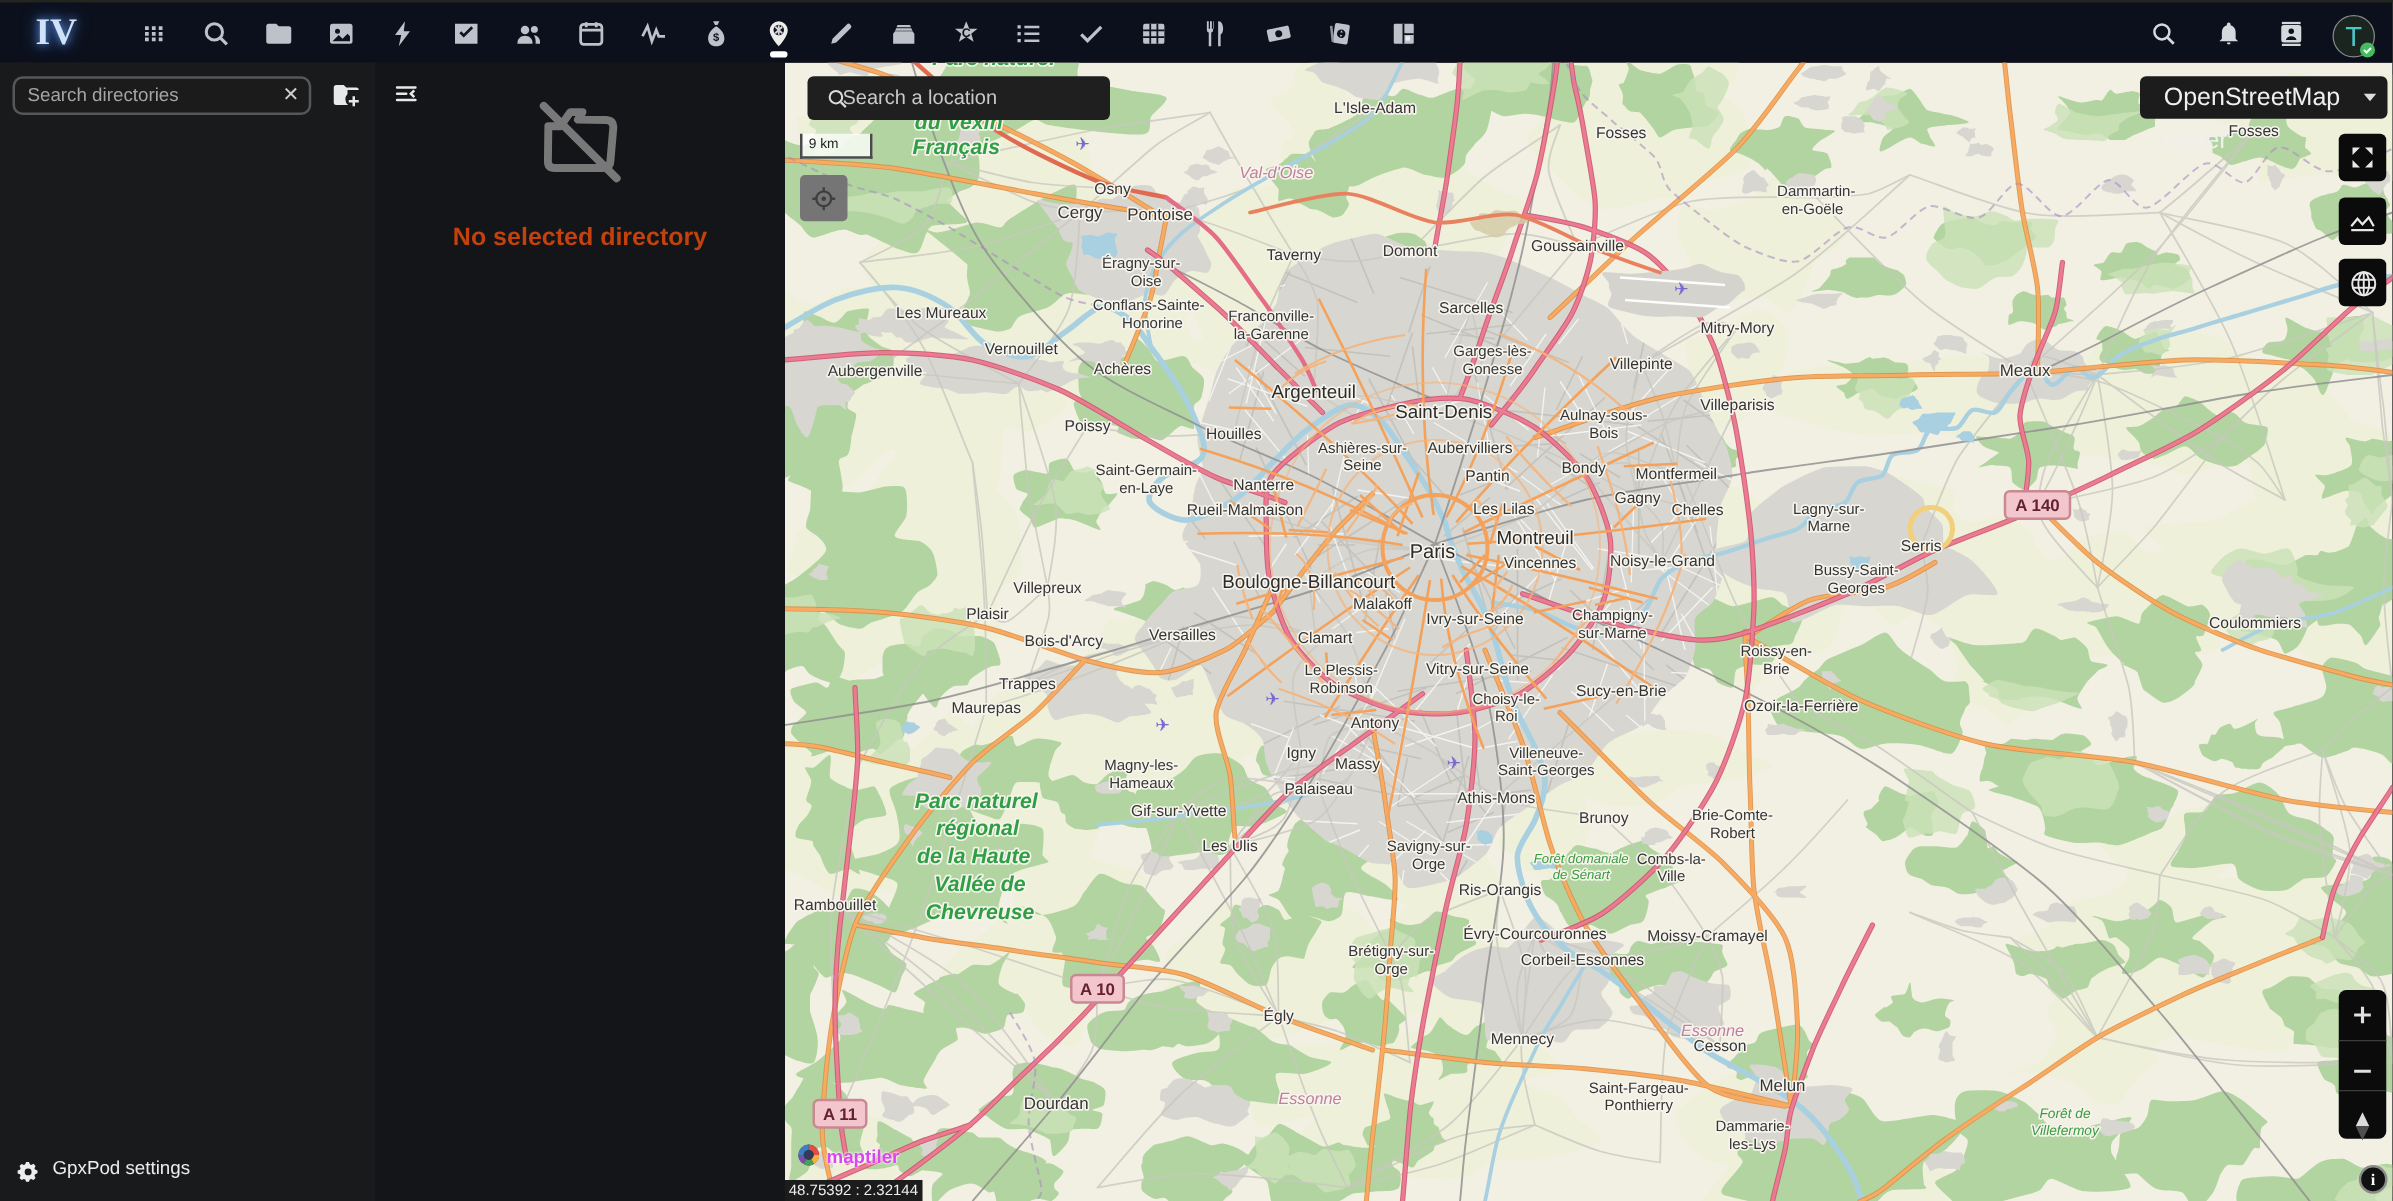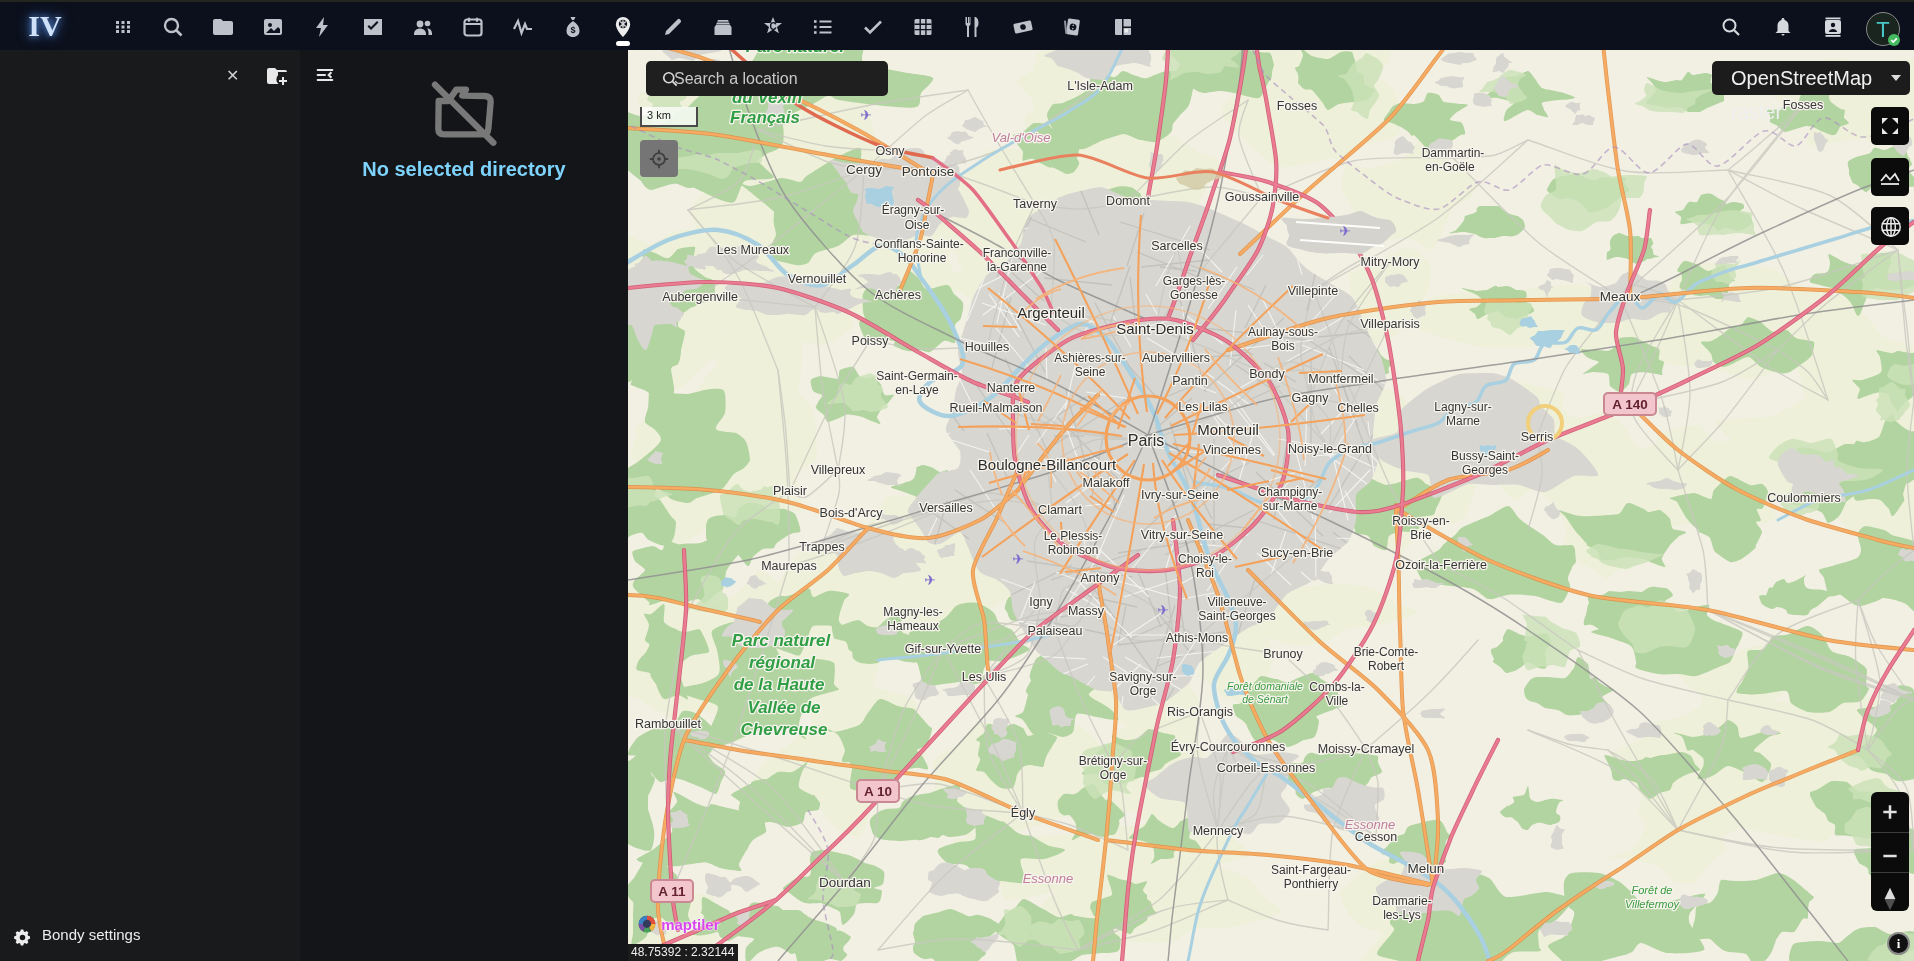--- a/index.html
+++ b/index.html
@@ -15,21 +15,21 @@
 #sidebar { position:absolute; left:0; top:50px; width:300px; height:911px; background:#191a1c; }
 #searchdir { position:absolute; left:10px; top:11px; width:239px; height:31px; background:#1b1b1b; border:2px solid #575757; border-radius:8px; color:#a5a5a5; font-size:15px; padding-left:10px; line-height:27px; }
 #sx { position:absolute; left:226px; top:16px; color:#cfcfcf; font-size:16px; }
 #folderplus { position:absolute; left:265px; top:14px; }
 #gear { position:absolute; left:13px; top:878px; }
 #settingstxt { position:absolute; left:42px; top:876px; color:#ededed; font-size:15px; }
 #panel2 { position:absolute; left:300px; top:50px; width:328px; height:911px; background:#141518; }
 #collapse { position:absolute; left:14px; top:14px; }
 #nodir { position:absolute; left:0; top:0; width:328px; text-align:center; }
 #nodirico { margin:24px auto 0; width:80px; height:80px; }
-#nodirtxt { color:#7dd3fc; font-size:20px; font-weight:bold; margin-top:0; }
+#nodirtxt { color:#c2410c; font-size:20px; font-weight:bold; margin-top:20px; }
 #map { position:absolute; left:628px; top:50px; width:1286px; height:911px; overflow:hidden; }
 .ov { position:absolute; }
 #msearch { left:18px; top:11px; width:242px; height:35px; background:#1f1f1f; border-radius:5px; color:#c9c9c9; font-size:16px; line-height:35px; padding-left:28px; }
 #msearch svg { position:absolute; left:14px; top:8px; }
 #scale { left:12px; top:57px; width:58px; height:20px; background:rgba(255,255,255,.78); border:2px solid #4a4a4a; border-top:none; color:#222; font-size:11px; padding:2px 0 0 5px; }
 #locate { left:12px; top:90px; width:38px; height:37px; background:#757575; border-radius:4px; }
 #locate svg { margin:8px; }
 #layersel { left:1084px; top:11px; width:198px; height:34px; background:#1c1c1c; border-radius:5px; color:#f0f0f0; font-size:20px; line-height:34px; padding-left:19px; }
 #layersel .car { position:absolute; right:9px; top:14px; width:0; height:0; border-left:5.5px solid transparent; border-right:5.5px solid transparent; border-top:6px solid #ddd; }
 .mbtn { left:1243px; width:38px; height:38px; background:#0b0b0b; border-radius:5px; }
@@ -156,30 +156,31 @@
       <path fill="#10131f" d="M7.8 17c.4-2 2.2-3 4.2-3s3.8 1 4.2 3z"></path>
     </svg>
   <div id="avatar">T</div>
   <div id="avbadge">
       <svg width="8" height="8" viewBox="0 0 10 10">
         <path fill="none" stroke="#fff" stroke-width="2" d="m1.5 5 2.5 2.5L8.5 3"></path>
       </svg>
     </div>
 </div>
 <div id="sidebar">
+  <div id="searchdir">Search directories</div>
   <div id="sx">✕</div>
   <svg id="folderplus" width="24" height="24" viewBox="0 0 24 24">
       <path fill="#e8e8e8" d="M10 4H4a2 2 0 0 0-2 2v12a2 2 0 0 0 2 2h9.5a6 6 0 0 1-.5-8.8V8h9a2 2 0 0 0-2-2h-8z"></path>
       <path fill="#e8e8e8" d="M12 6h8a2 2 0 0 1 2 2v3.3A6 6 0 0 0 13.8 20H12z" opacity="0"></path>
       <path fill="#e8e8e8" d="M19 13v3h3v2h-3v3h-2v-3h-3v-2h3v-3z"></path>
     </svg>
   <svg id="gear" width="19" height="19" viewBox="0 0 24 24">
       <path fill="#ededed" d="M12 8.5a3.5 3.5 0 1 1 0 7 3.5 3.5 0 0 1 0-7zm9.4 5 .1-1.5-.1-1.5-2.4-.8-.6-1.4 1.1-2.3-2.1-2.1-2.3 1.1-1.4-.6-.8-2.4h-3l-.8 2.4-1.4.6L5.4 4 3.3 6.1l1.1 2.3-.6 1.4-2.4.8v3l2.4.8.6 1.4-1.1 2.3 2.1 2.1 2.3-1.1 1.4.6.8 2.4h3l.8-2.4 1.4-.6 2.3 1.1 2.1-2.1-1.1-2.3.6-1.4z"></path>
     </svg>
-  <div id="settingstxt">Bondy settings</div>
+  <div id="settingstxt">GpxPod settings</div>
 </div>
 <div id="panel2">
   <svg id="collapse" width="22" height="22" viewBox="0 0 24 24">
       <g stroke="#e8e8e8" stroke-width="2.2" stroke-linecap="round">
         <path d="M4 6.5h16M4 12h8M4 17.5h16"></path>
       </g>
       <path fill="none" stroke="#e8e8e8" stroke-width="2.2" d="m19 9-3 3 3 3"></path>
     </svg>
   <div id="nodir">
     <svg id="nodirico" viewBox="0 0 24 24" width="80" height="80">
@@ -1296,21 +1297,21 @@
 <text x="238" y="70" font-size="14" fill="#7b68ce" text-anchor="middle">✈</text>
 <text x="717" y="186" font-size="14" fill="#7b68ce" text-anchor="middle">✈</text>
 <text x="390" y="514" font-size="14" fill="#7b68ce" text-anchor="middle">✈</text>
 <text x="302" y="535" font-size="14" fill="#7b68ce" text-anchor="middle">✈</text>
 <text x="535" y="565" font-size="14" fill="#7b68ce" text-anchor="middle">✈</text>
 </svg>
 <div class="ov" id="msearch">Search a location<svg width="20" height="20" viewBox="0 0 24 24">
         <path fill="none" stroke="#dcdcdc" stroke-width="2" d="M10.5 4.5a6 6 0 1 1 0 12 6 6 0 0 1 0-12z"></path>
         <path stroke="#dcdcdc" stroke-width="2.2" d="M15.2 15.2 20 20"></path>
       </svg></div>
-<div class="ov" id="scale">3 km</div>
+<div class="ov" id="scale">9 km</div>
 <div class="ov" id="locate"><svg width="22" height="22" viewBox="0 0 24 24">
         <circle cx="12" cy="12" r="6.5" fill="none" stroke="#3f3f3f" stroke-width="2"></circle>
         <circle cx="12" cy="12" r="2" fill="#3f3f3f"></circle>
         <path stroke="#3f3f3f" stroke-width="2" d="M12 2v4M12 18v4M2 12h4M18 12h4"></path>
       </svg></div>
 <div class="ov" id="layersel">OpenStreetMap raster<span class="car"></span></div>
 <div class="ov mbtn" style="top:57px"><svg width="24" height="24" viewBox="0 0 24 24">
         <g fill="#e8e8e8">
           <path d="M4 4h6L4 10zM20 4v6l-6-6zM4 20v-6l6 6zM20 20h-6l6-6z"></path>
         </g>

